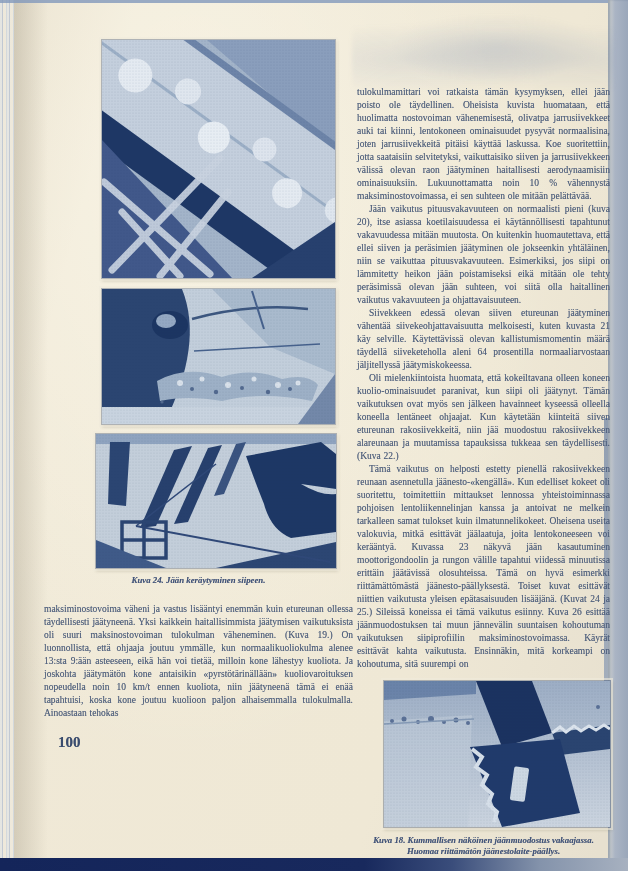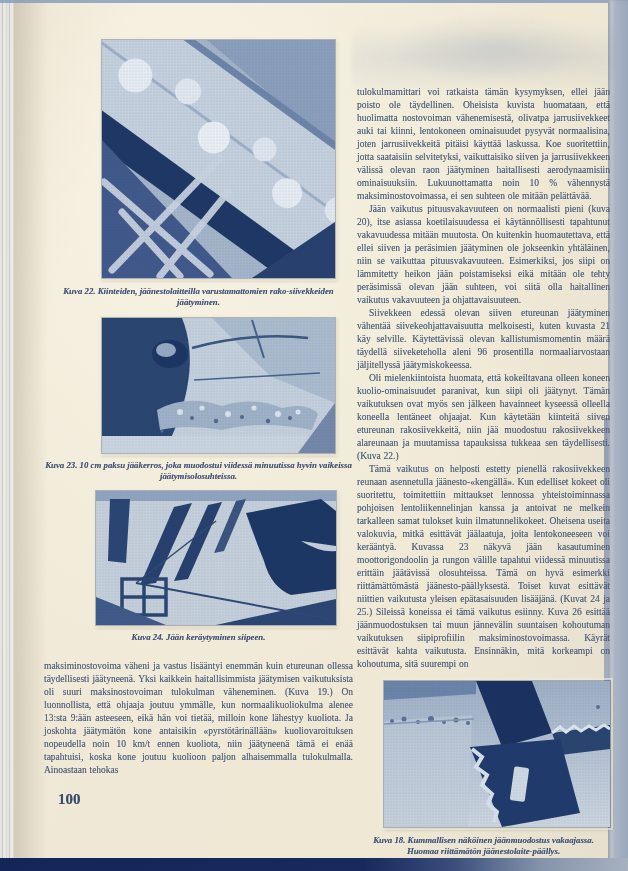--- a/index.html
+++ b/index.html
@@ -93,21 +93,20 @@
       <polygon points="0,100 130,238 0,238" fill="#41588a"></polygon>
       <g stroke="#c9d3e0" stroke-width="7" opacity="0.92" stroke-linecap="round">
         <line x1="10" y1="230" x2="118" y2="118"></line>
         <line x1="2" y1="142" x2="108" y2="234"></line>
         <line x1="58" y1="236" x2="126" y2="152"></line>
         <line x1="20" y1="172" x2="78" y2="236"></line>
       </g>
       <polygon points="150,238 233,182 233,238" fill="#27406e"></polygon>
       <rect width="233" height="238" fill="url(#ht1)"></rect>
     </svg>
-    <p class="fig-caption cap1">Kuva 22. Kiinteiden, jäänestolaitteilla varustamattomien rako-siivekkeiden jäätyminen.</p>
 
     <svg class="photo ph2" viewBox="0 0 233 135" width="233" height="135" xmlns="http://www.w3.org/2000/svg">
       <defs>
         <pattern id="ht2" width="3" height="3" patternUnits="userSpaceOnUse">
           <circle cx="1" cy="1" r="0.55" fill="rgba(18,38,78,0.15)"></circle>
         </pattern>
       </defs>
       <rect width="233" height="135" fill="#c2cedb"></rect>
       <polygon points="110,0 233,0 233,85 168,58" fill="#a9bacd"></polygon>
       <path d="M0,0 L80,0 Q102,55 62,135 L0,135 Z" fill="#2b4571"></path>
@@ -131,21 +130,20 @@
           <circle cx="140" cy="99" r="2"></circle>
         <circle cx="166" cy="103" r="2.2"></circle>
           <circle cx="188" cy="100" r="2"></circle>
           <circle cx="66" cy="121" r="1.6"></circle>
         <circle cx="60" cy="113" r="1.6"></circle>
       </g>
       <rect y="118" width="233" height="17" fill="#c8d3df"></rect>
       <polygon points="233,85 233,135 196,135" fill="#7388a9"></polygon>
       <rect width="233" height="135" fill="url(#ht2)"></rect>
     </svg>
-    <p class="fig-caption cap2">Kuva 23. 10 cm paksu jääkerros, joka muodostui viidessä minuutissa hyvin vaikeissa jäätymisolosuhteissa.</p>
 
     <svg class="photo ph3" viewBox="0 0 240 134" width="240" height="134" xmlns="http://www.w3.org/2000/svg">
       <defs>
         <pattern id="ht3" width="3" height="3" patternUnits="userSpaceOnUse">
           <circle cx="1" cy="1" r="0.55" fill="rgba(18,38,78,0.15)"></circle>
         </pattern>
       </defs>
       <rect width="240" height="134" fill="#c3ceda"></rect>
       <rect width="240" height="10" fill="#8fa3bf"></rect>
       <polygon points="14,8 34,8 30,72 12,70" fill="#2b4572"></polygon>
@@ -170,21 +168,21 @@
       <p>maksiminostovoima väheni ja vastus lisääntyi enemmän kuin etureunan ollessa täydellisesti jäätyneenä. Yksi kaikkein haitallisimmista jäätymisen vaikutuksista oli suuri maksinostovoiman tulokulman väheneminen. (Kuva 19.) On luonnollista, että ohjaaja joutuu ymmälle, kun normaalikuoliokulma alenee 13:sta 9:ään asteeseen, eikä hän voi tietää, milloin kone lähestyy kuoliota. Ja joskohta jäätymätön kone antaisikin «pyrstötärinällään» kuoliovaroituksen nopeudella noin 10 km/t ennen kuoliota, niin jäätyneenä tämä ei enää tapahtuisi, koska kone joutuu kuolioon paljon alhaisemmalla tulokulmalla. Ainoastaan tehokas</p>
     </div>
 
     <div class="page-num">100</div>
   </div>
 
   <div class="col-right">
     <div class="body-text">
       <p>tulokulmamittari voi ratkaista tämän kysymyksen, ellei jään poisto ole täydellinen. Oheisista kuvista huomataan, että huolimatta nostovoiman vähenemisestä, olivatpa jarrusiivekkeet auki tai kiinni, lentokoneen ominaisuudet pysyvät normaalisina, joten jarrusiivekkeitä pitäisi käyttää laskussa. Koe suoritettiin, jotta saataisiin selvitetyksi, vaikuttaisiko siiven ja jarrusiivekkeen välissä olevan raon jäätyminen haitallisesti aerodynaamisiin ominaisuuksiin. Lukuunottamatta noin 10 % vähennystä maksiminostovoimassa, ei sen suhteen ole mitään pelättävää.</p>
       <p class="indent">Jään vaikutus pituusvakavuuteen on normaalisti pieni (kuva 20), itse asiassa koetilaisuudessa ei käytännöllisesti tapahtunut vakavuudessa mitään muutosta. On kuitenkin huomautettava, että ellei siiven ja peräsimien jäätyminen ole jokseenkin yhtäläinen, niin se vaikuttaa pituusvakavuuteen. Esimerkiksi, jos siipi on lämmitetty heikon jään poistamiseksi eikä mitään ole tehty peräsimissä olevan jään suhteen, voi siitä olla haitallinen vaikutus vakavuuteen ja ohjattavaisuuteen.</p>
-      <p class="indent">Siivekkeen edessä olevan siiven etureunan jäätyminen vähentää siivekeohjattavaisuutta melkoisesti, kuten kuvasta 21 käy selville. Käytettävissä olevan kallistumismomentin määrä täydellä siiveketeholla aleni 96 prosentilla normaaliarvostaan jäljitellyssä jäätymiskokeessa.</p>
+      <p class="indent">Siivekkeen edessä olevan siiven etureunan jäätyminen vähentää siivekeohjattavaisuutta melkoisesti, kuten kuvasta 21 käy selville. Käytettävissä olevan kallistumismomentin määrä täydellä siiveketeholla aleni 64 prosentilla normaaliarvostaan jäljitellyssä jäätymiskokeessa.</p>
       <p class="indent">Oli mielenkiintoista huomata, että kokeiltavana olleen koneen kuolio-ominaisuudet paranivat, kun siipi oli jäätynyt. Tämän vaikutuksen ovat myös sen jälkeen havainneet kyseessä olleella koneella lentäneet ohjaajat. Kun käytetään kiinteitä siiven etureunan rakosiivekkeitä, niin jää muodostuu rakosiivekkeen alareunaan ja muutamissa tapauksissa tukkeaa sen täydellisesti. (Kuva 22.)</p>
       <p class="indent">Tämä vaikutus on helposti estetty pienellä rakosiivekkeen reunaan asennetulla jäänesto-«kengällä». Kun edelliset kokeet oli suoritettu, toimitettiin mittaukset lennossa yhteistoiminnassa pohjoisen lentoliikennelinjan kanssa ja antoivat ne melkein tarkalleen samat tulokset kuin ilmatunnelikokeet. Oheisena useita valokuvia, mitkä esittävät jäälaatuja, joita lentokoneeseen voi kerääntyä. Kuvassa 23 näkyvä jään kasautuminen moottorigondoolin ja rungon välille tapahtui viidessä minuutissa erittäin jäätävissä olosuhteissa. Tämä on hyvä esimerkki riittämättömästä jäänesto-päällyksestä. Toiset kuvat esittävät niittien vaikutusta yleisen epätasaisuuden lisääjänä. (Kuvat 24 ja 25.) Sileissä koneissa ei tämä vaikutus esiinny. Kuva 26 esittää jäänmuodostuksen tai muun jännevälin suuntaisen kohoutuman vaikutuksen siipiprofiilin maksiminostovoimassa. Käyrät esittävät kahta vaikutusta. Ensinnäkin, mitä korkeampi on kohoutuma, sitä suurempi on</p>
     </div>
 
     <div class="rc-gap"></div>
 
     <svg class="photo ph4" viewBox="0 0 226 146" width="226" height="146" xmlns="http://www.w3.org/2000/svg">
       <defs>
         <pattern id="ht4" width="3" height="3" patternUnits="userSpaceOnUse">
           <circle cx="1" cy="1" r="0.55" fill="rgba(18,38,78,0.15)"></circle>

